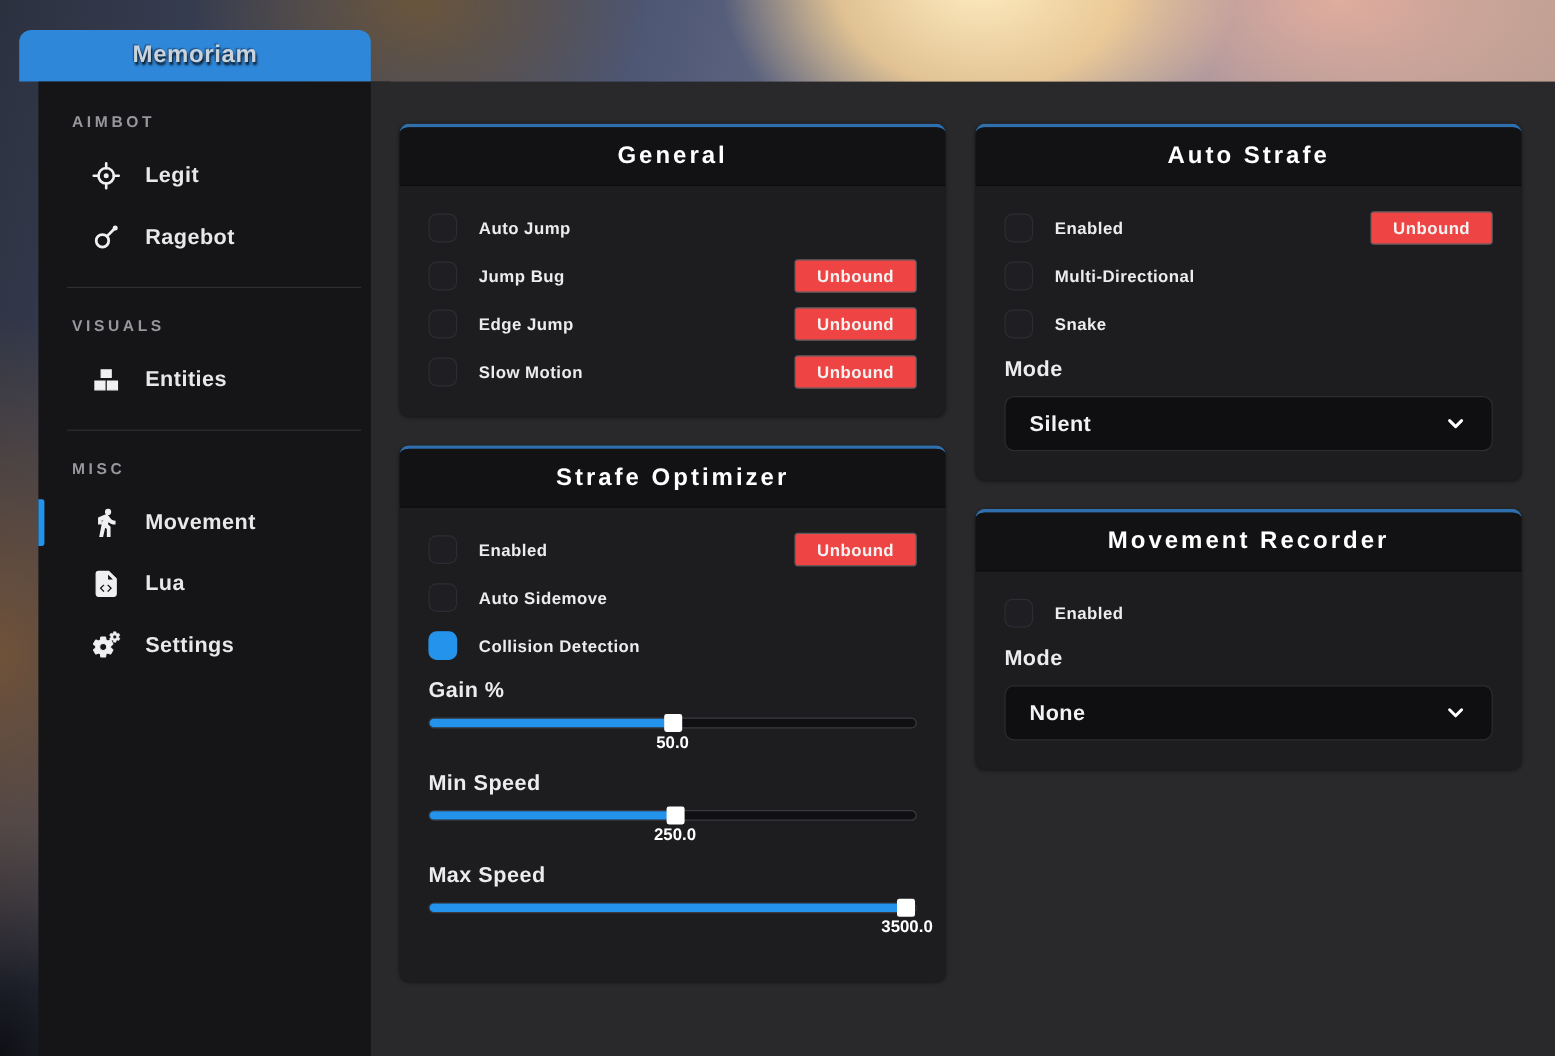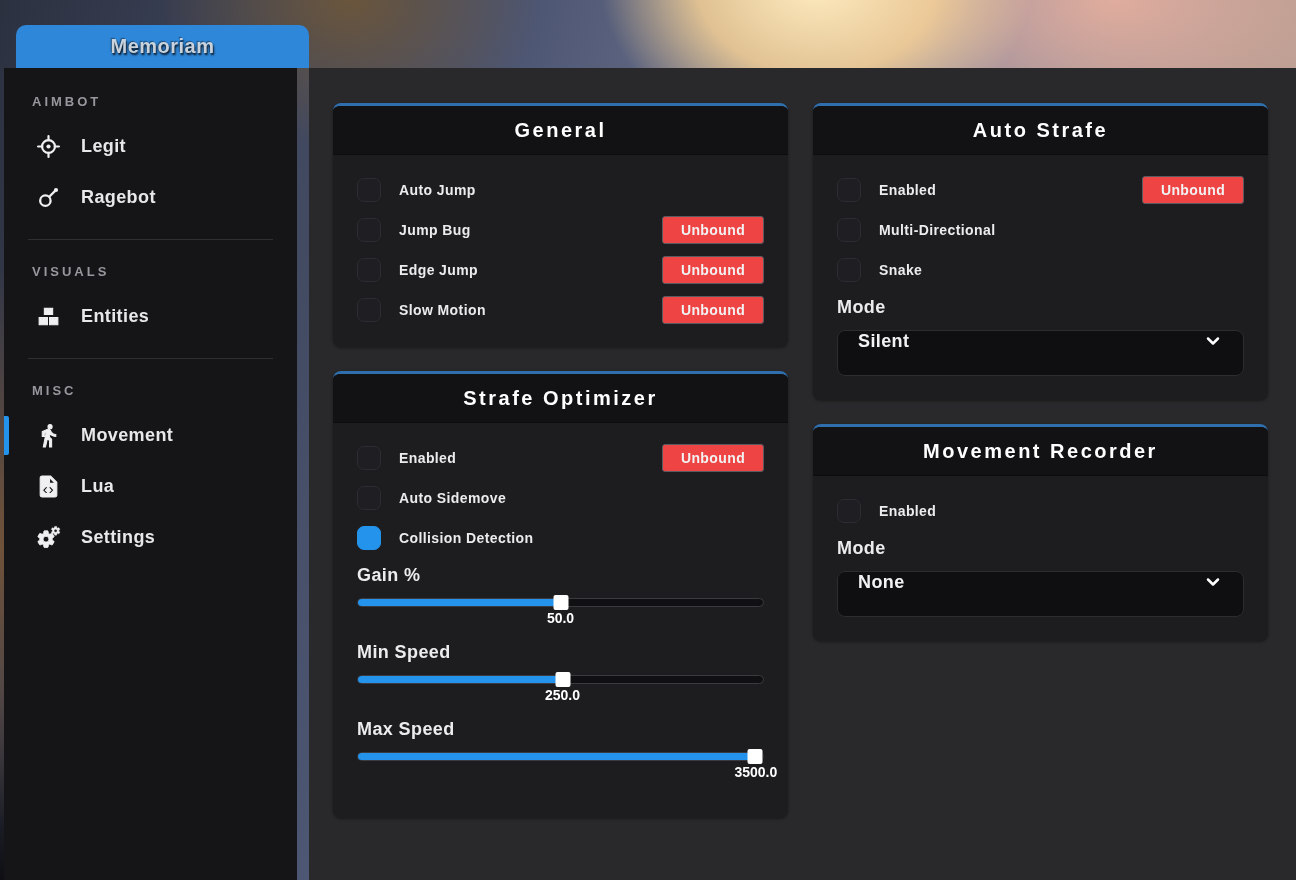--- a/index.html
+++ b/index.html
@@ -20,29 +20,29 @@
 
   
   .titlebar {
     position:absolute; left:16px; top:25px; width:293px; height:43px;
     background:var(--titlebar); border-radius:10px 10px 0 0;
     display:flex; align-items:center; justify-content:center;
     font-size:20px; letter-spacing:.5px; color:#c9d3dd;
     text-shadow:1px 2px 2px rgba(10,14,22,.95), -1px -1px 1px rgba(10,14,22,.45);
   }
   .sidebar {
-    position:absolute; left:4px; top:68px; width:293px; bottom:0;
+    position:absolute; left:32px; top:68px; width:293px; bottom:0;
     background:#151518; padding-top:20px;
   }
   .section-label {
     margin:24px 28px 12px; font-size:13px; letter-spacing:3px; color:#97979d;
   }
   .section-label:first-child { margin-top:6px; }
   .side-item {
-    position:relative; height:51px; padding:0 32px;
+    position:relative; height:51px; padding:0 44px;
     display:flex; align-items:center; gap:20px;
     color:#e8e8ea; font-size:18px; letter-spacing:.4px; cursor:pointer;
   }
   .side-item .side-icon { width:25px; height:25px; display:flex; align-items:center; justify-content:center; }
   .side-item .side-icon svg { width:25px; height:25px; fill:#f0f0f2; stroke:#f0f0f2; }
   .side-item.active::before {
     content:""; position:absolute; left:0; top:6px; bottom:6px; width:5px;
     background:var(--accent); border-radius:0 2px 2px 0;
   }
   .divider { height:1px; background:#2e2e33; margin:16px 24px; }
@@ -91,21 +91,21 @@
   .slider-thumb {
     position:absolute; top:-4px; width:15px; height:15px; background:#ffffff;
     border-radius:2px; transform:translateX(-50%); cursor:grab;
   }
   .slider-value {
     position:absolute; top:12px; transform:translateX(-50%);
     font-size:14px; color:#ffffff; white-space:nowrap;
   }
   .select-box {
     height:46px; background:#0f0f12; border:1px solid #2c2c31; border-radius:8px;
-    display:flex; align-items:flex-start; padding:0 20px; cursor:pointer;
+    display:flex; align-items:center; padding:0 20px; cursor:pointer;
     color:#f2f2f4; font-size:18px; letter-spacing:.4px;
   }
   .select-box .chev { margin-left:auto; display:flex; }
   .select-box .chev svg { width:20px; height:20px; stroke:#ffffff; fill:none; stroke-width:3; stroke-linecap:round; stroke-linejoin:round; }
 </style>
 </head>
 <body>
 
 <div class="titlebar">
   <span>Memoriam</span>

